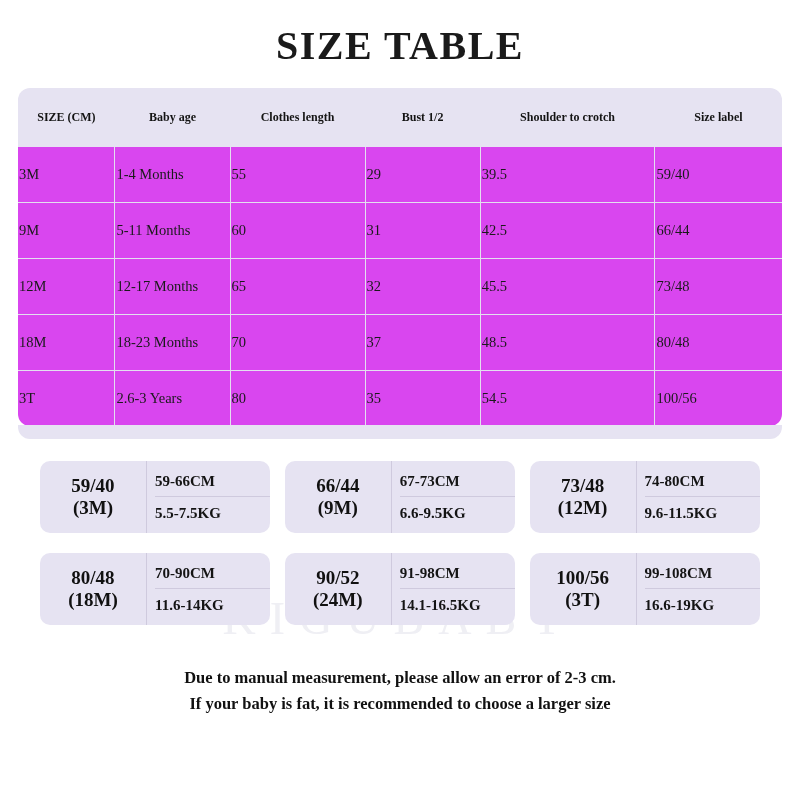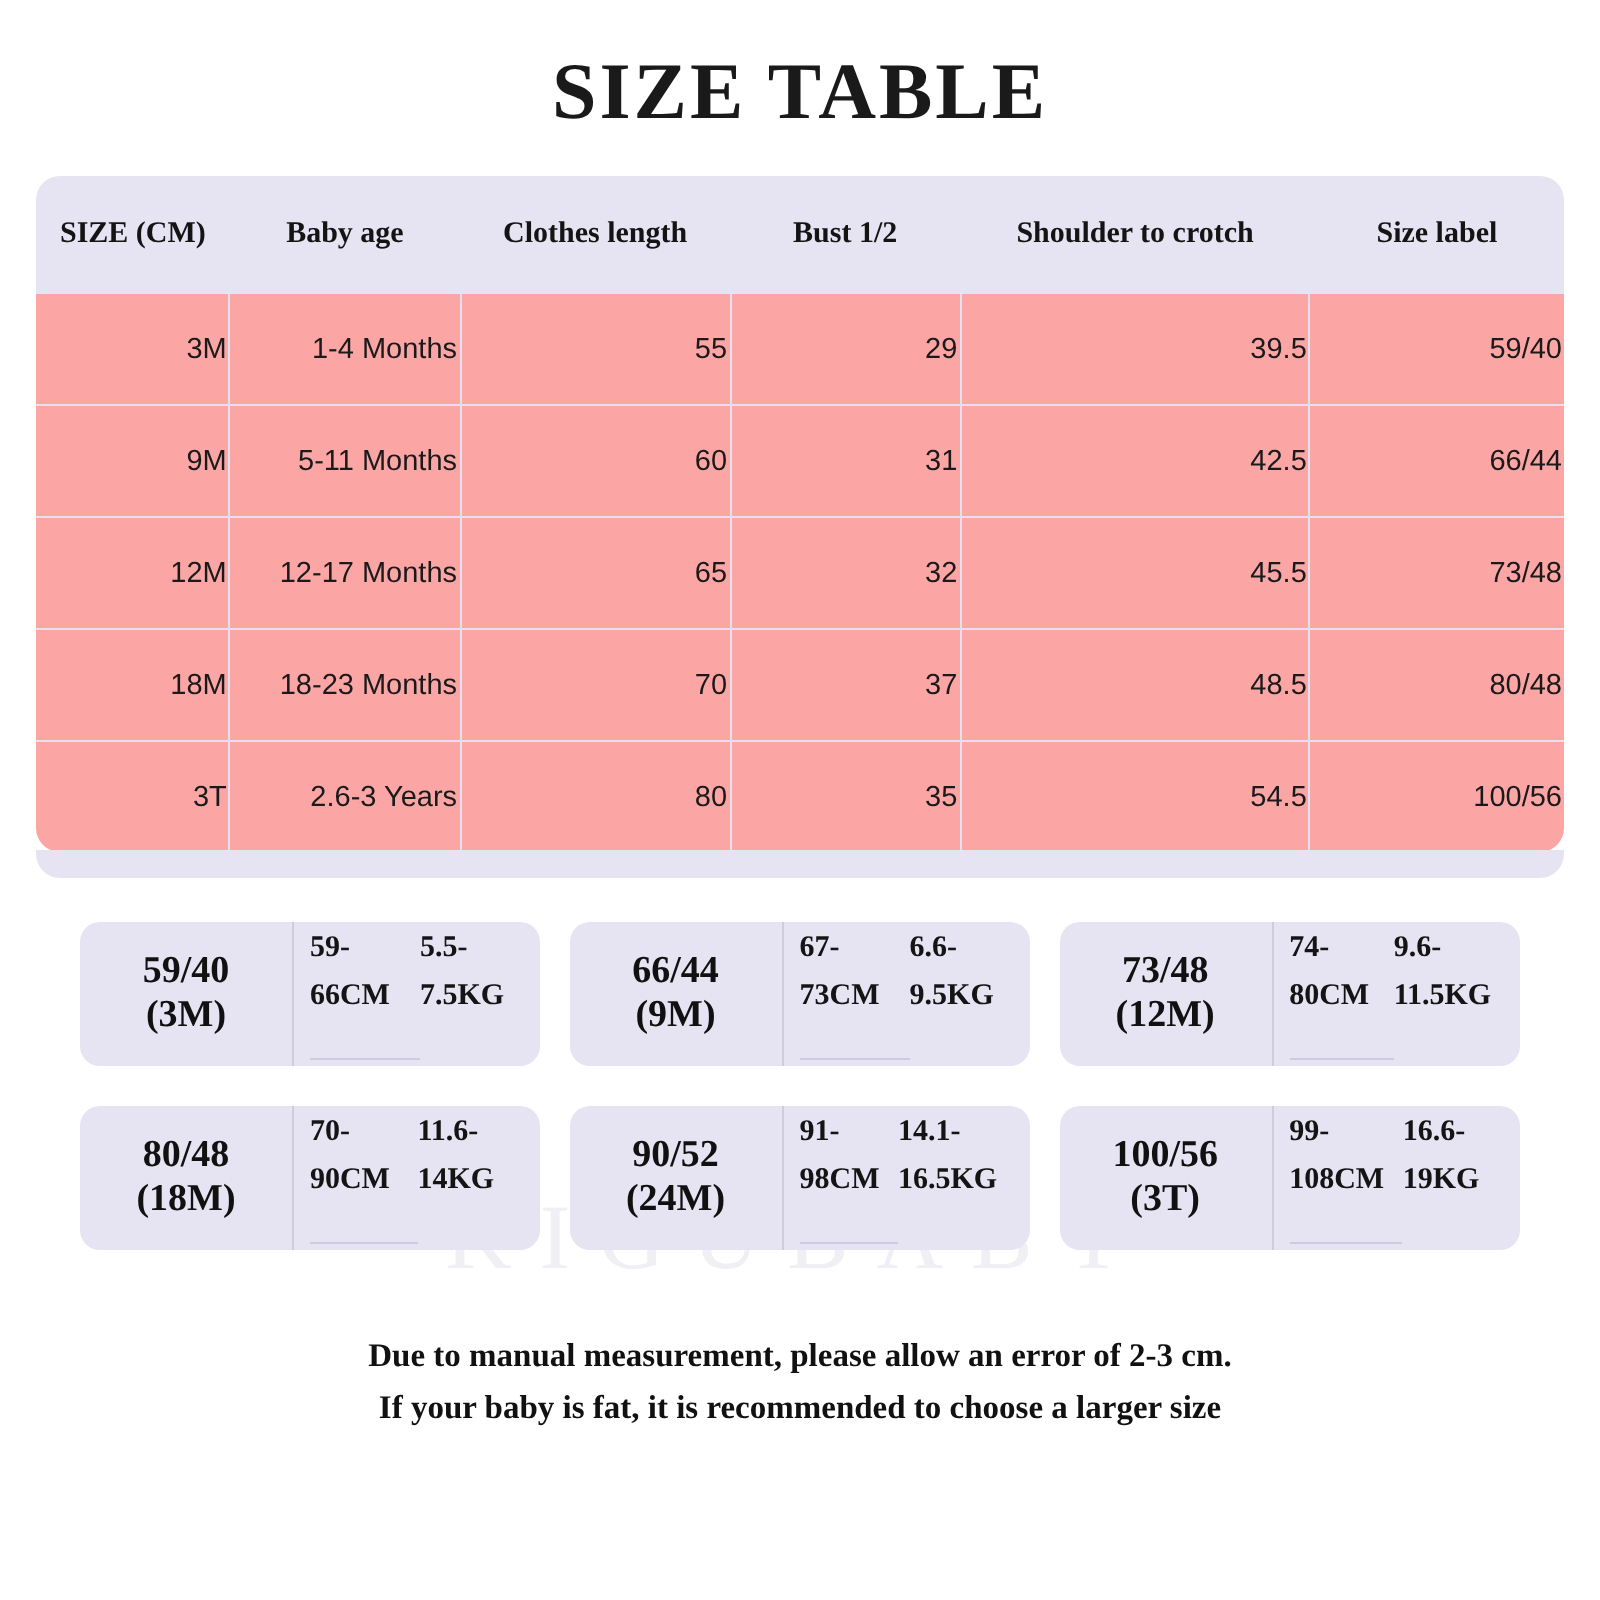--- a/index.html
+++ b/index.html
@@ -63,34 +63,34 @@
     background: #ffffff;
   }
   table.size-table {
     width: 100%;
     border-collapse: collapse;
     table-layout: fixed;
   }
   table.size-table thead th {
     background: #e6e3f2;
     font-weight: bold;
-    font-size: 15px;
+    font-size: 12px;
     height: 57px;
     color: #141414;
     border: none;
     font-family: "Liberation Serif", serif;
   }
   table.size-table tbody td {
     height: 53px;
-    text-align: right;
+    text-align: left;
     font-size: 14.5px;
     border-bottom: 1px solid #e3e0ef;
     border-right: 1px solid #e3e0ef;
-    background: #fca5a5;
-    font-family: Liberation Sans, sans-serif;
+    background: #d946ef;
+    font-family: Liberation Serif, serif;
     color: #1a1a1a;
   }
   table.size-table tbody tr td:last-child {
     border-right: none;
   }
   table.size-table tbody tr:last-child td {
     border-bottom: none;
   }
   .col-1 { width: 12.2%; }
   .col-2 { width: 14.5%; }
@@ -143,21 +143,21 @@
     color: #111111;
     padding: 0 2px;
     box-sizing: border-box;
   }
   .card-left .code { display: block; }
   .card-left .age { display: block; }
   .card-right {
     flex: 1 1 auto;
     border-left: 1px solid #cfcade;
     display: flex;
-    flex-direction: row;
+    flex-direction: column;
     justify-content: center;
     padding-left: 8px;
     box-sizing: border-box;
   }
   .card-right .line {
     font-size: 15px;
     font-family: "Liberation Serif", serif;
     font-weight: bold;
     color: #141414;
     line-height: 1.6;

